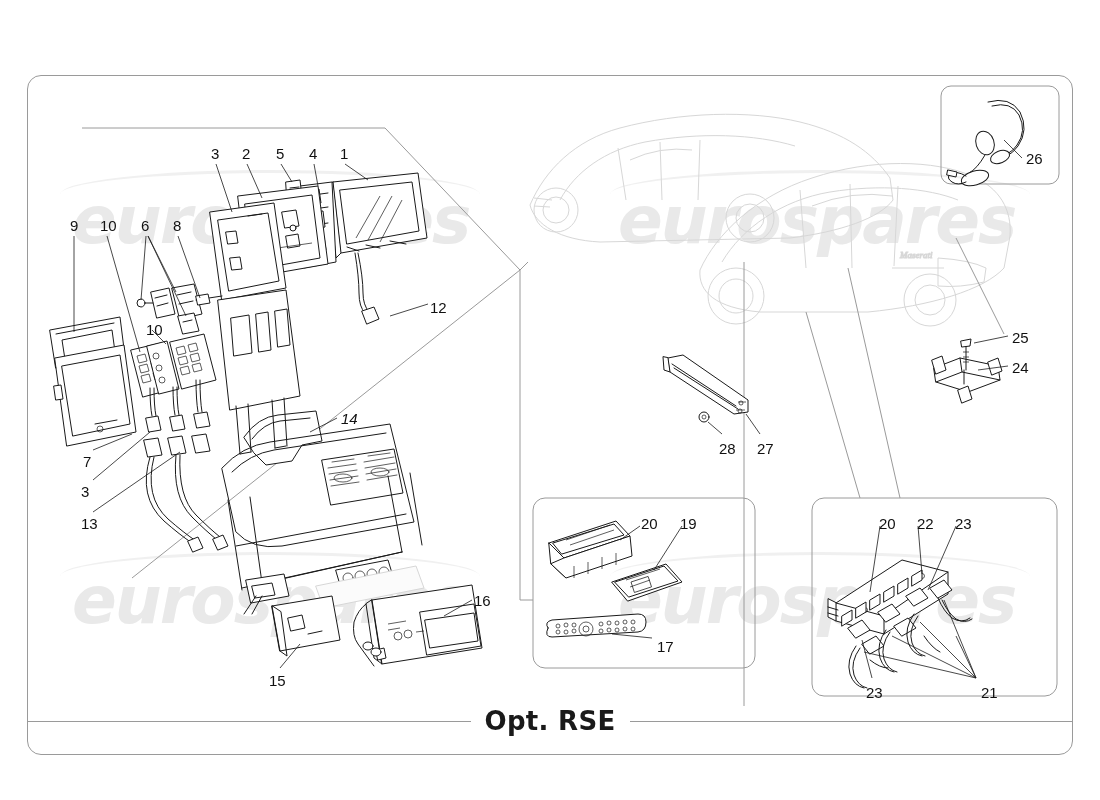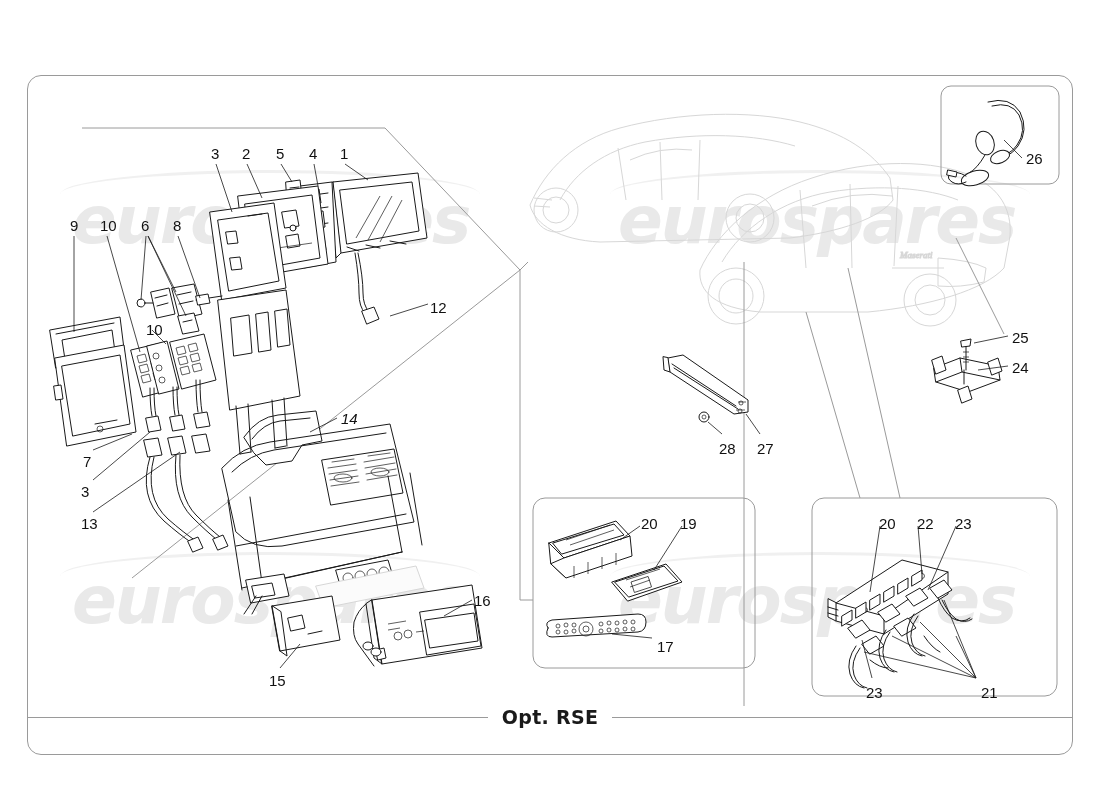--- a/index.html
+++ b/index.html
@@ -71,21 +71,21 @@
     left: 28px; top: 706px;
     width: 1044px;
     display: flex;
     align-items: center;
     gap: 14px;
   }
   .caption-rule { flex: 1 1 auto; height: 1px; background: #9a9a9a; }
   .caption-text {
     font-family: "DejaVu Sans", sans-serif;
     font-weight: 700;
-    font-size: 19px;
+    font-size: 26px;
     color: #1a1a1a;
     letter-spacing: 0.3px;
   }
 </style>
 </head>
 <body>
 
 <div id="page">
 
   <div class="wm-swoosh sw1"></div>

